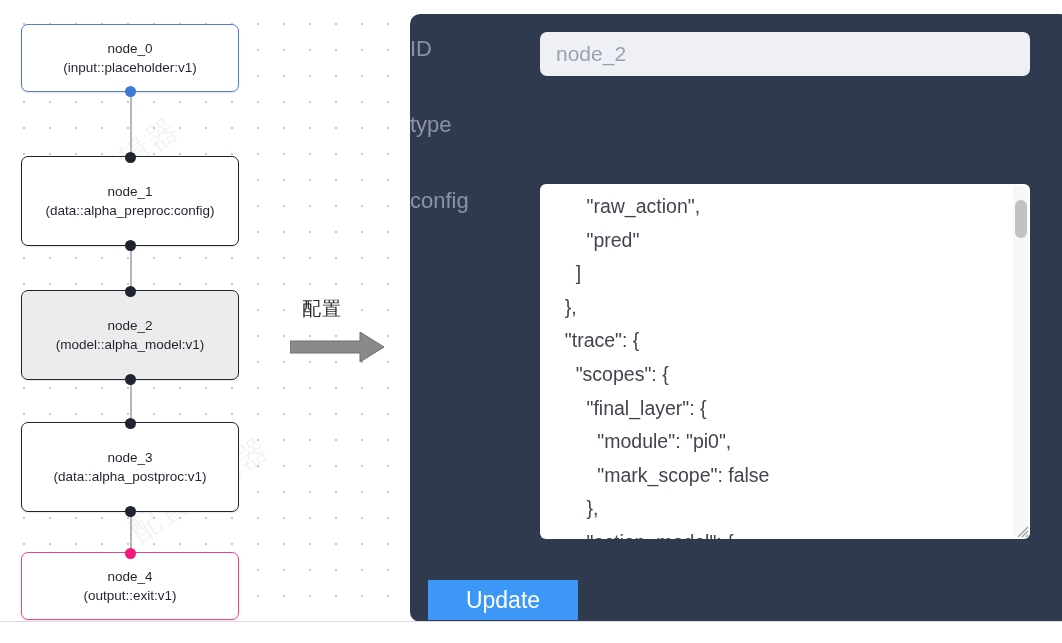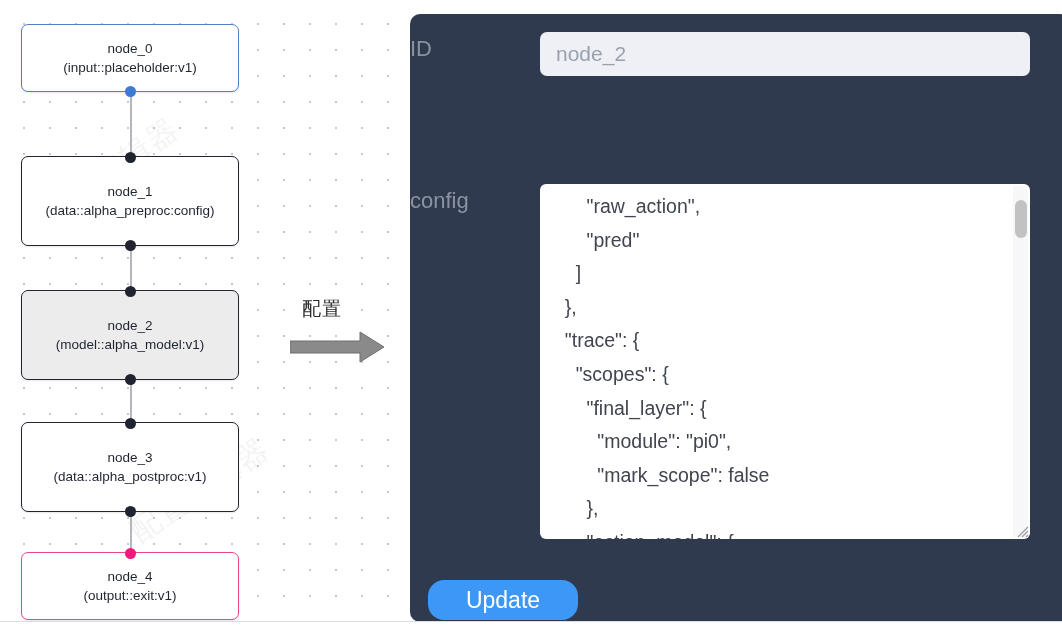--- a/index.html
+++ b/index.html
@@ -219,21 +219,21 @@
   }
 
   #update-button {
     position: absolute;
     left: 18px;
     top: 566px;
     width: 150px;
     height: 40px;
     background: #3d97f7;
     border: none;
-    border-radius: 16px;
+    border-radius: 1px;
     color: #ffffff;
     font-size: 23px;
     font-family: "Liberation Sans", sans-serif;
     text-align: center;
     line-height: 36px;
     cursor: pointer;
     padding: 0;
   }
 
   
@@ -316,20 +316,21 @@
   </div>
 
   <div id="panel">
 
     <div class="field-row" id="row-id">
       <div class="field-label">ID</div>
       <input class="field-input" type="text" value="node_2" style="">
     </div>
 
     <div class="field-row" id="row-type">
+      <div class="field-label">type</div>
     </div>
 
     <div class="field-row" id="row-config">
       <div class="field-label">config</div>
       <div class="ta-wrap">
         <textarea class="config-textarea" style="">      "raw_action",
       "pred"
     ]
   },
   "trace": {

